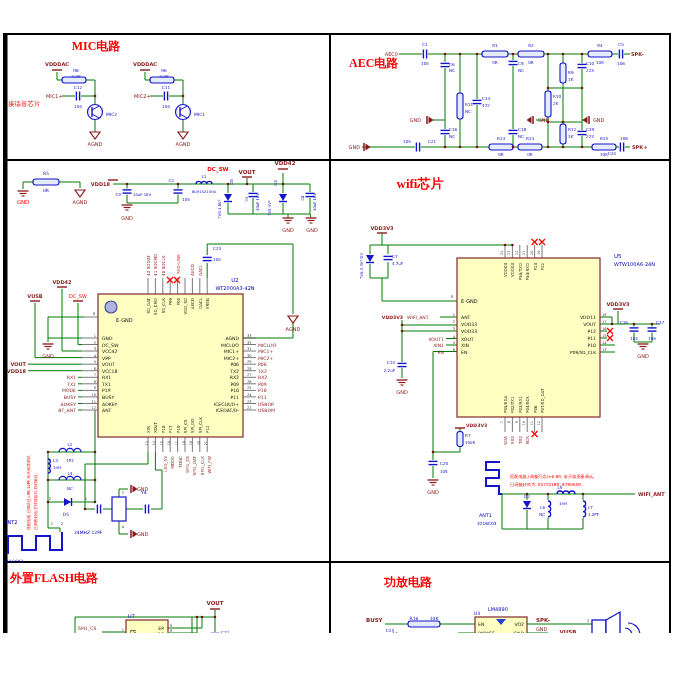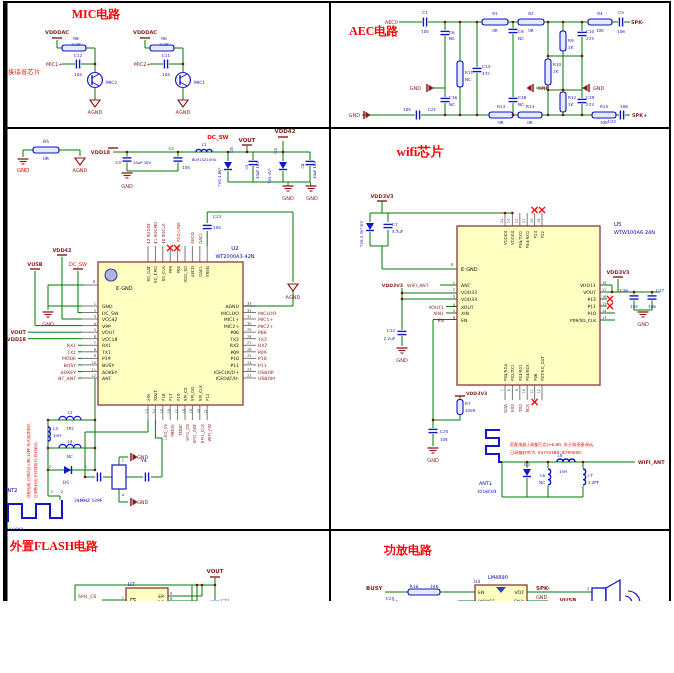--- a/index.html
+++ b/index.html
@@ -1,16 +1,16 @@
 <!DOCTYPE html>
 <html><head>
 <meta charset="utf-8">
 <style>
   html,body{margin:0;padding:0;background:#fff;}
-  .page{position:relative;width:674px;height:601px;background:#fff;overflow:hidden;}
+  .page{position:relative;width:674px;height:601px;background:#fff;overflow:hidden;margin-top:32px;}
   svg text{font-family:"DejaVu Sans","Liberation Sans",sans-serif;}
   svg text.title{font-family:"Liberation Serif","DejaVu Serif",serif;font-weight:bold;}
 </style>
 </head>
 <body>
 
 <div class="page">
 <svg id="schematic" width="674" height="673" viewBox="0 0 674 673" xmlns="http://www.w3.org/2000/svg">
       <rect x="4" y="2" width="666" height="658" fill="none" stroke="#000" stroke-width="2"></rect>
       <line x1="6" y1="2" x2="6" y2="660" stroke="#000" stroke-width="3"></line>

